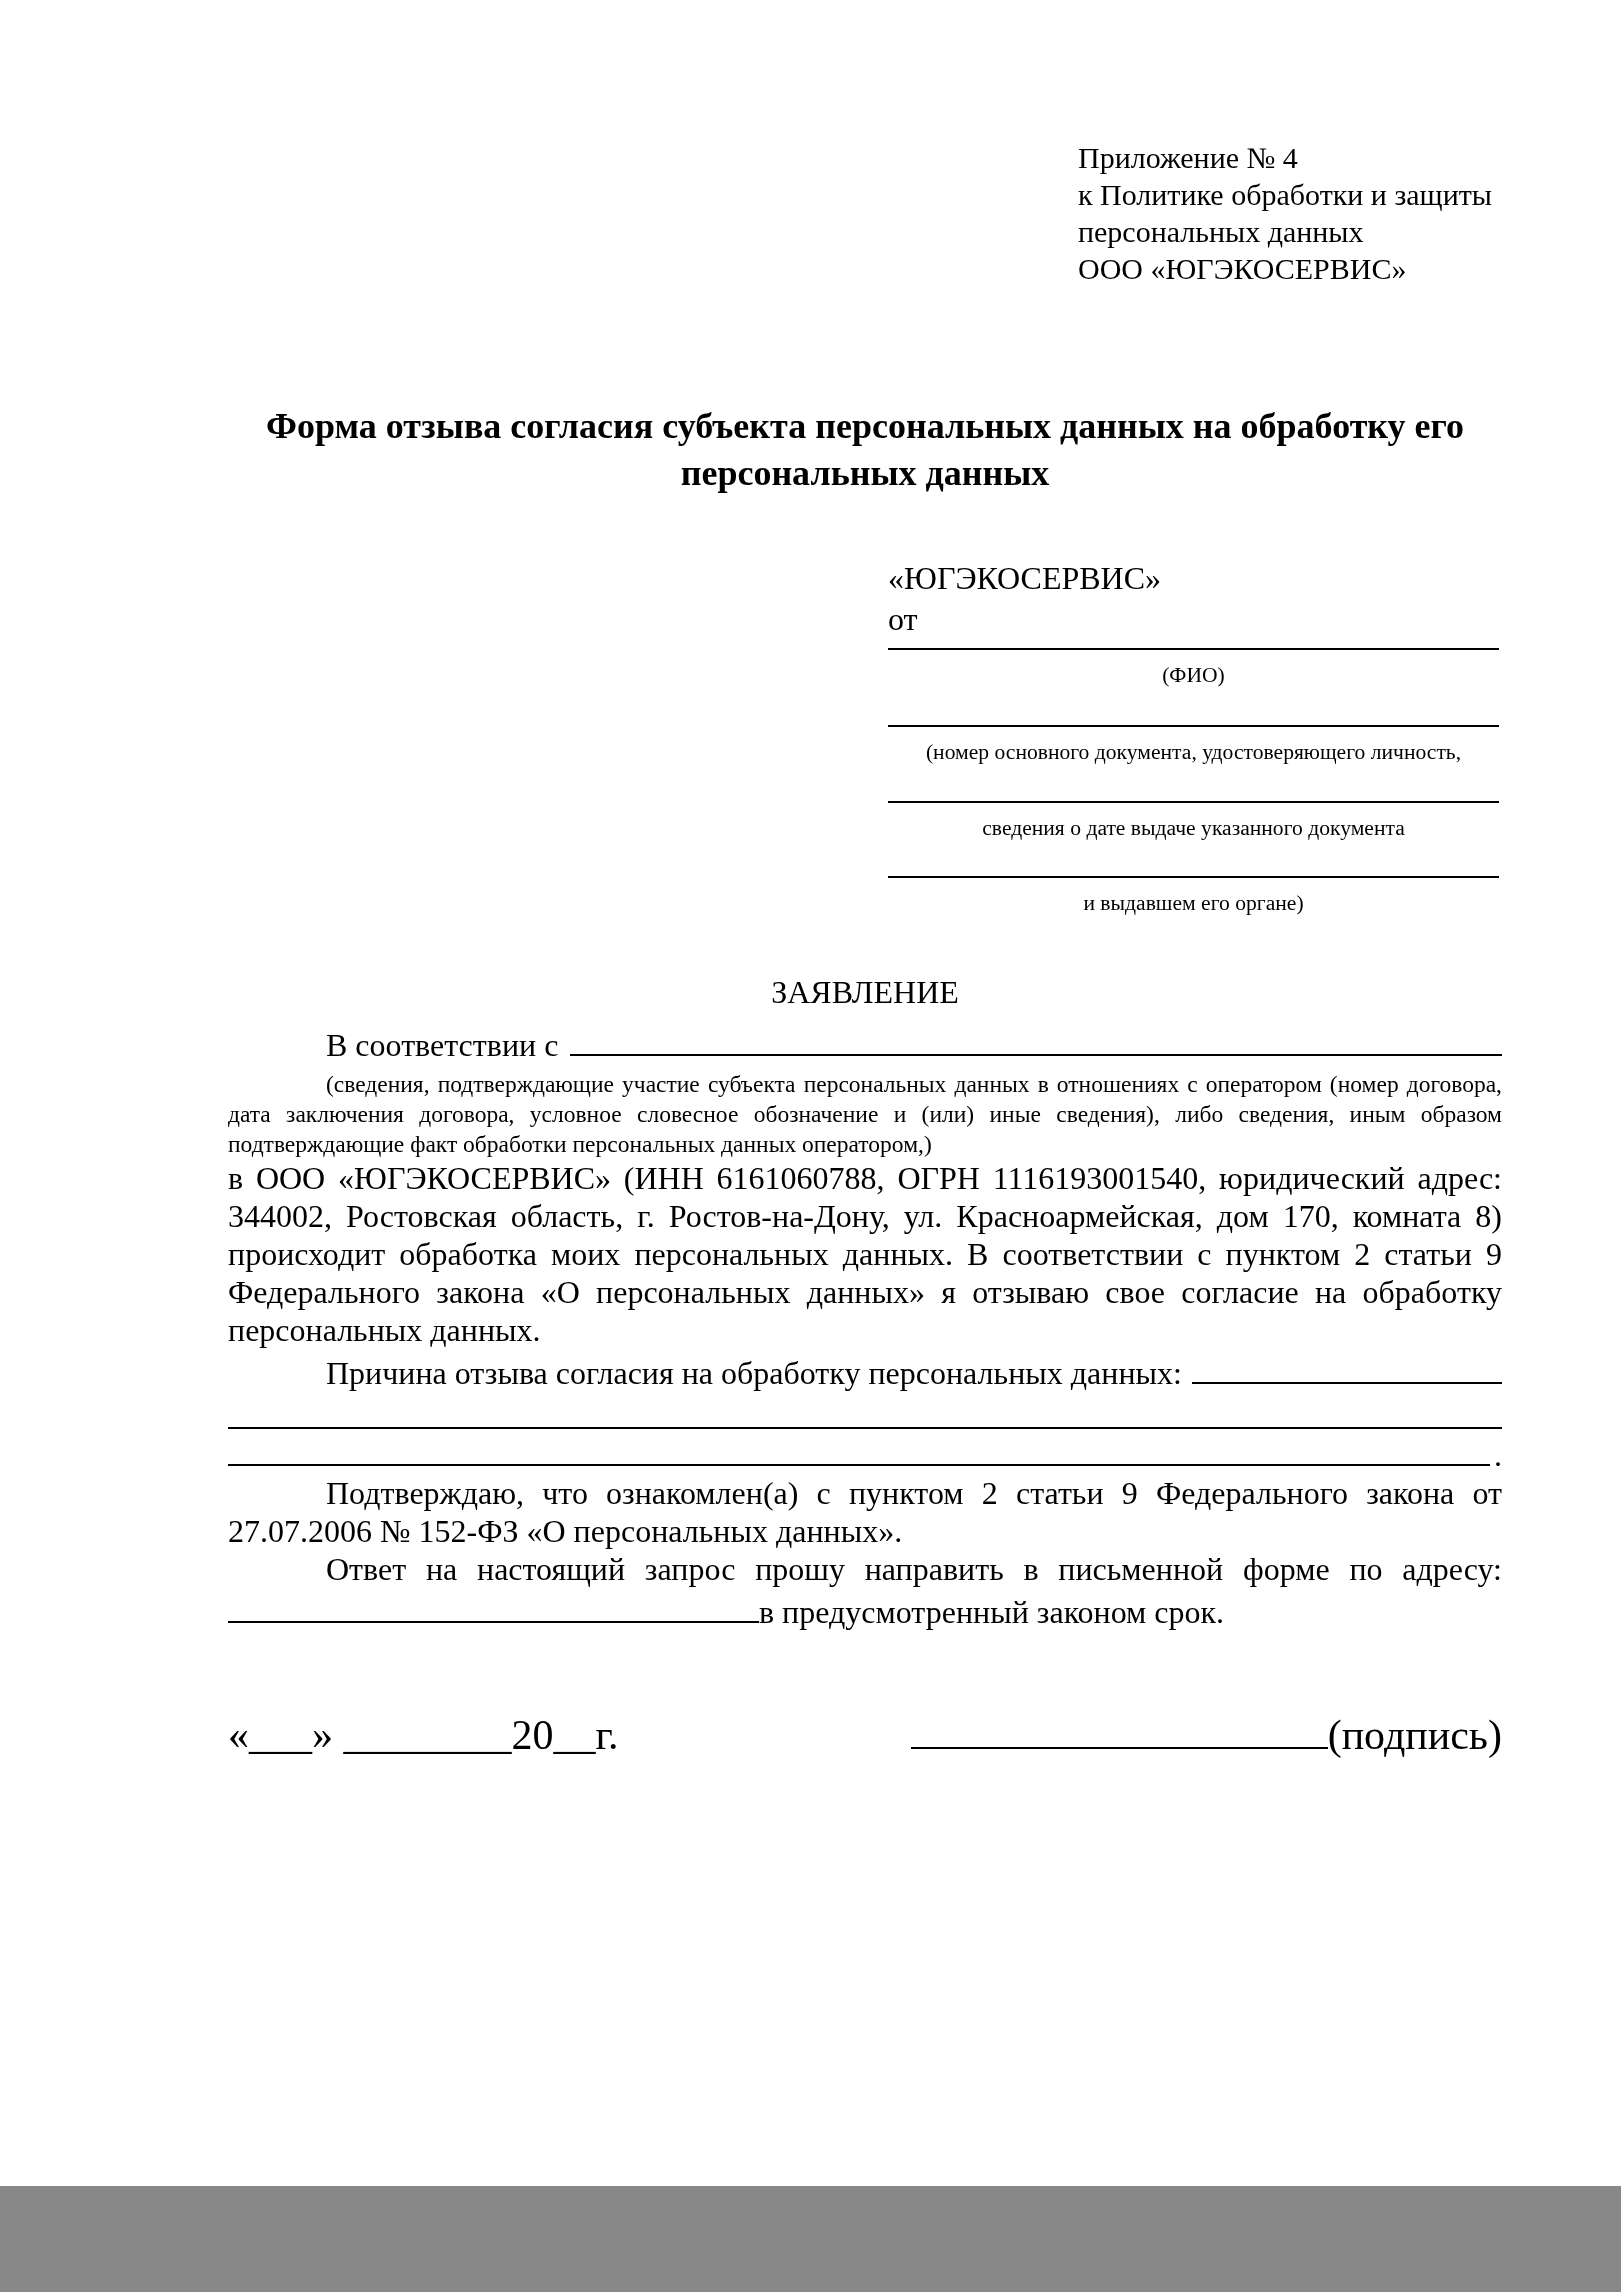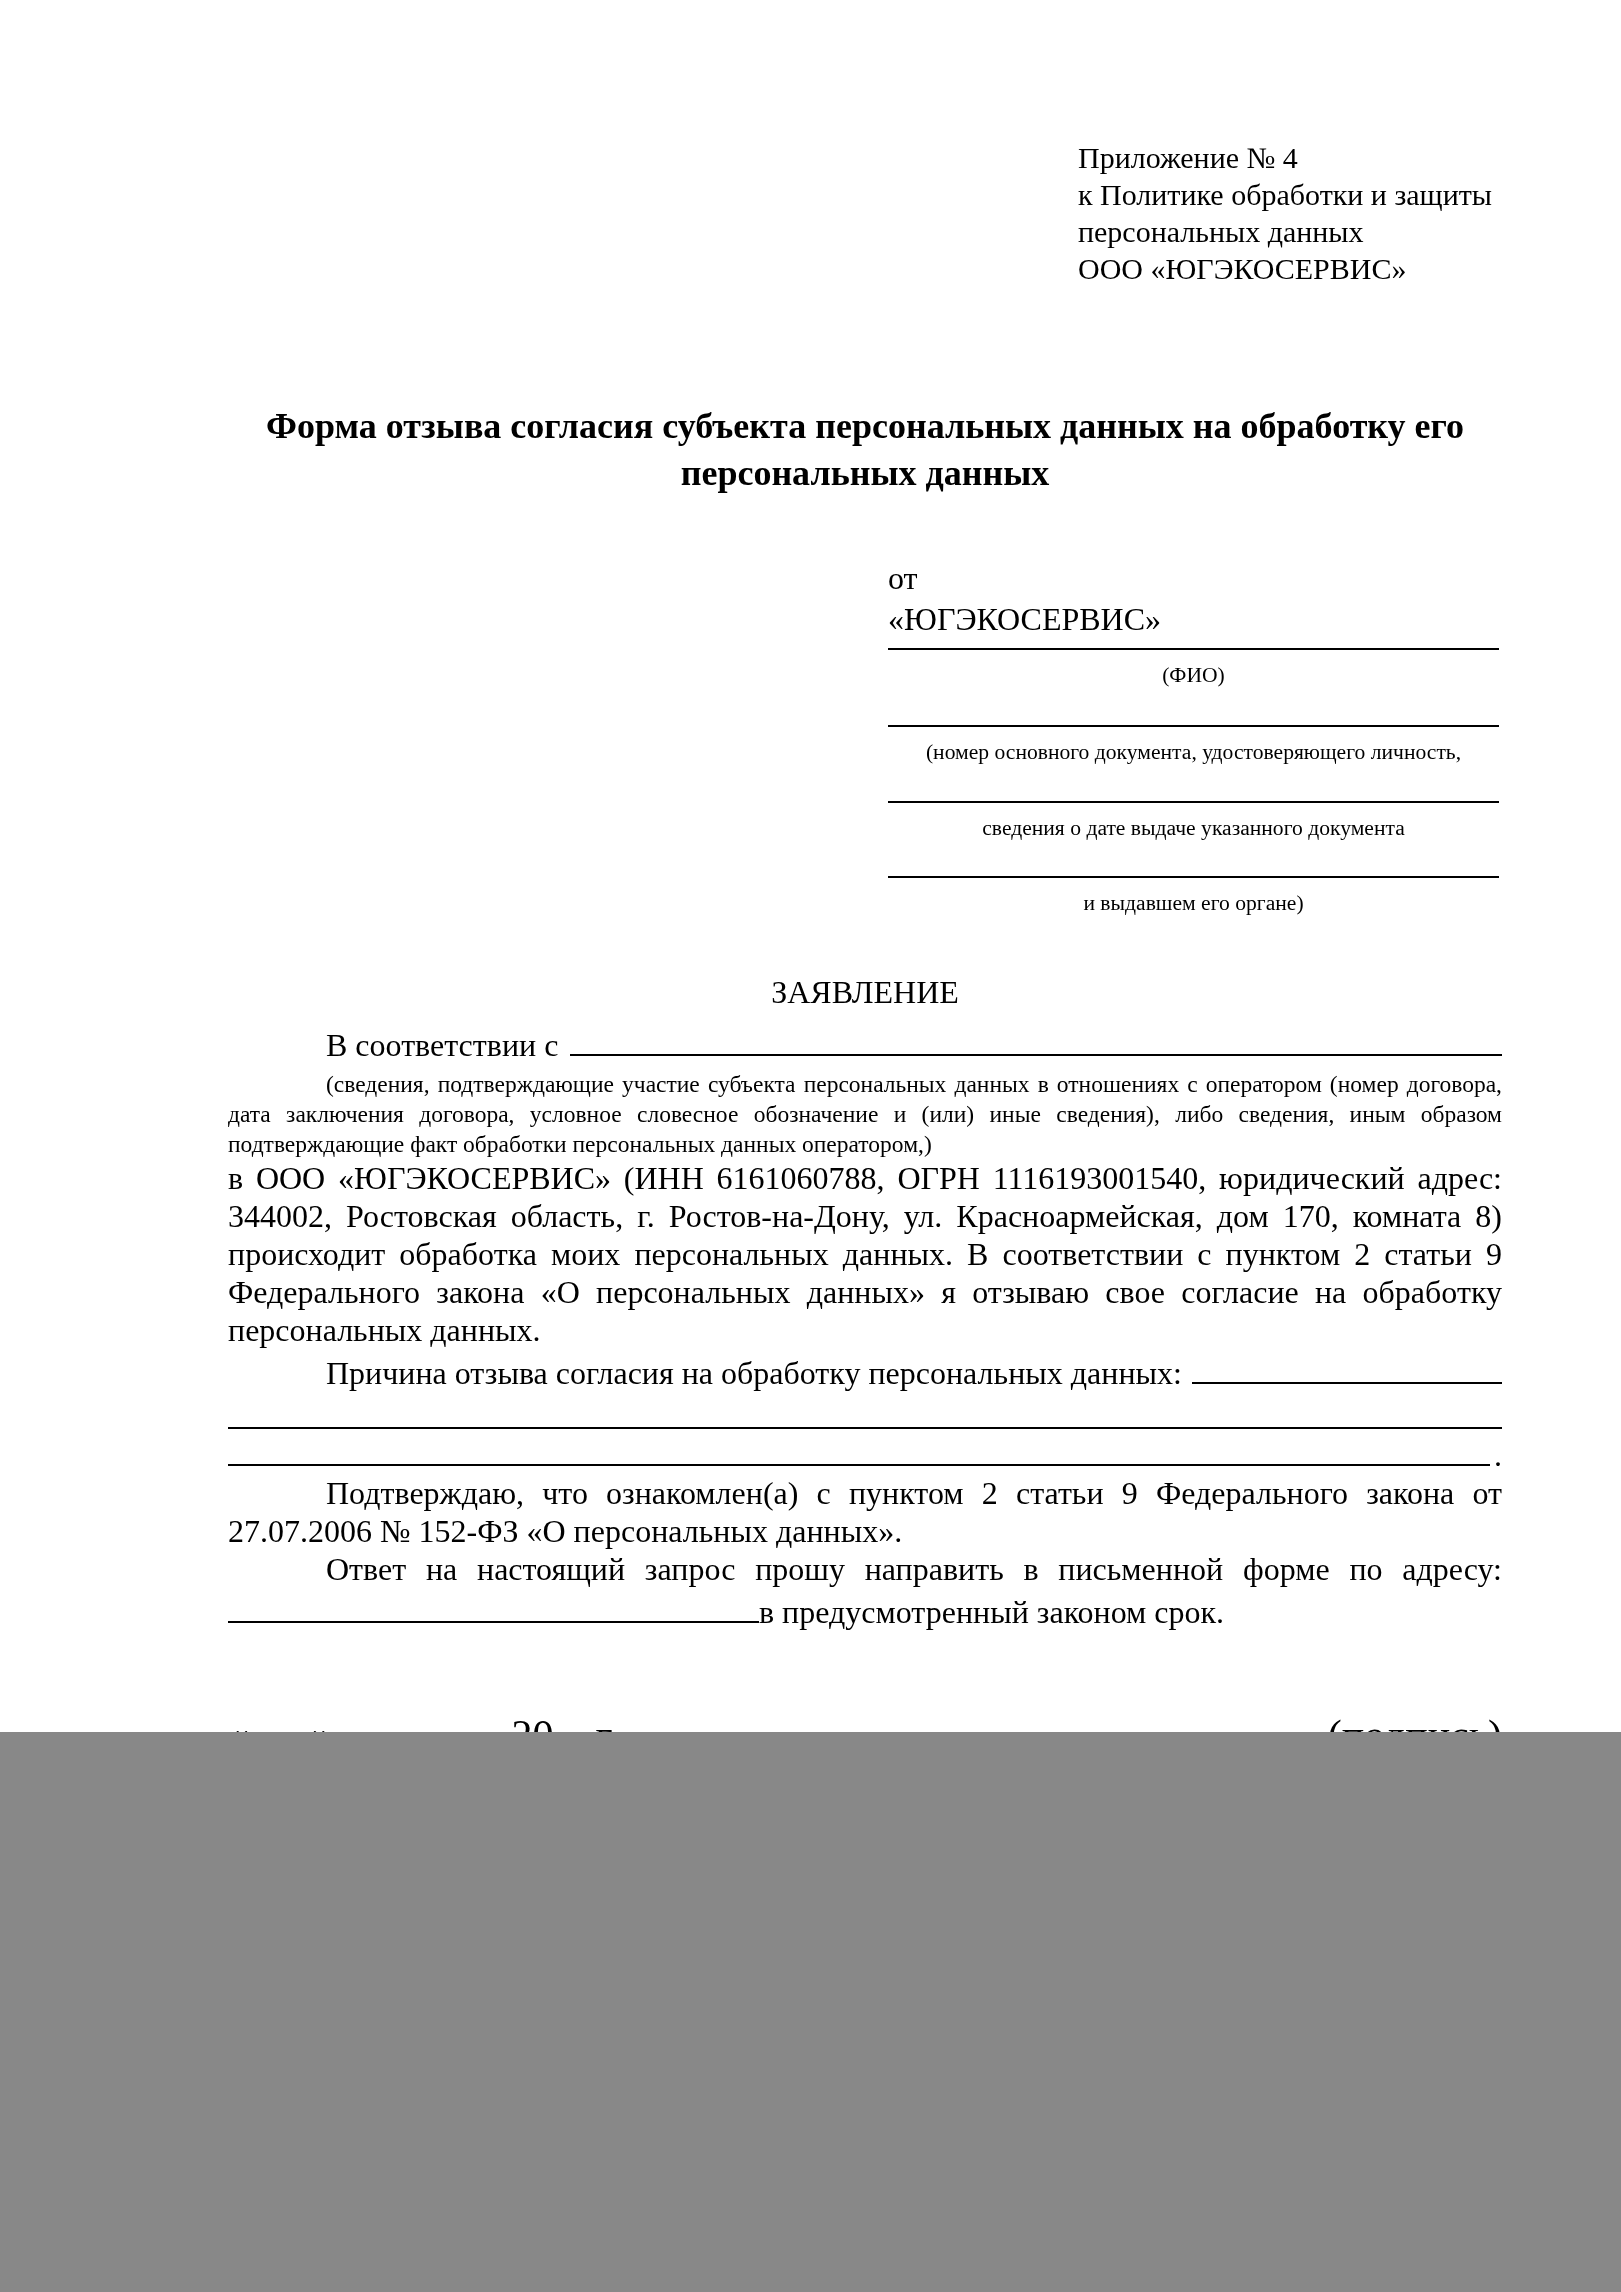--- a/index.html
+++ b/index.html
@@ -1,19 +1,19 @@
 <!DOCTYPE html>
 <html lang="ru"><head>
 <meta charset="utf-8">
 <style>
   html, body { margin: 0; padding: 0; background: #888; }
   .page {
     position: relative;
     width: 1621px;
-    height: 1732px;
+    height: 2186px;
     margin: 0 auto;
     background: #ffffff;
     color: #000000;
     font-family: "Liberation Serif", "DejaVu Serif", serif;
     overflow: hidden;
   }
   .content { padding: 139px 119px 0 228px; }
 
   
   .appendix {
@@ -149,22 +149,22 @@
     <div class="appendix">
       <div>Приложение № 4</div>
       <div>к Политике обработки и защиты</div>
       <div>персональных данных</div>
       <div>ООО «ЮГЭКОСЕРВИС»</div>
     </div>
 
     <div class="doc-title">Форма отзыва согласия субъекта персональных данных на обработку его персональных данных</div>
 
     <div class="recipient">
+      <div class="cont">«ЮГЭКОСЕРВИС»</div>
       <div class="cont">от</div>
-      <div class="cont">«ЮГЭКОСЕРВИС»</div>
 
       <div class="recipient-fields">
         <div class="blank-field rf-1"></div>
         <div class="field-caption">(ФИО)</div>
 
         <div class="blank-field rf-2"></div>
         <div class="field-caption">(номер основного документа, удостоверяющего личность,</div>
 
         <div class="blank-field rf-3"></div>
         <div class="field-caption">сведения о дате выдаче указанного документа</div>

